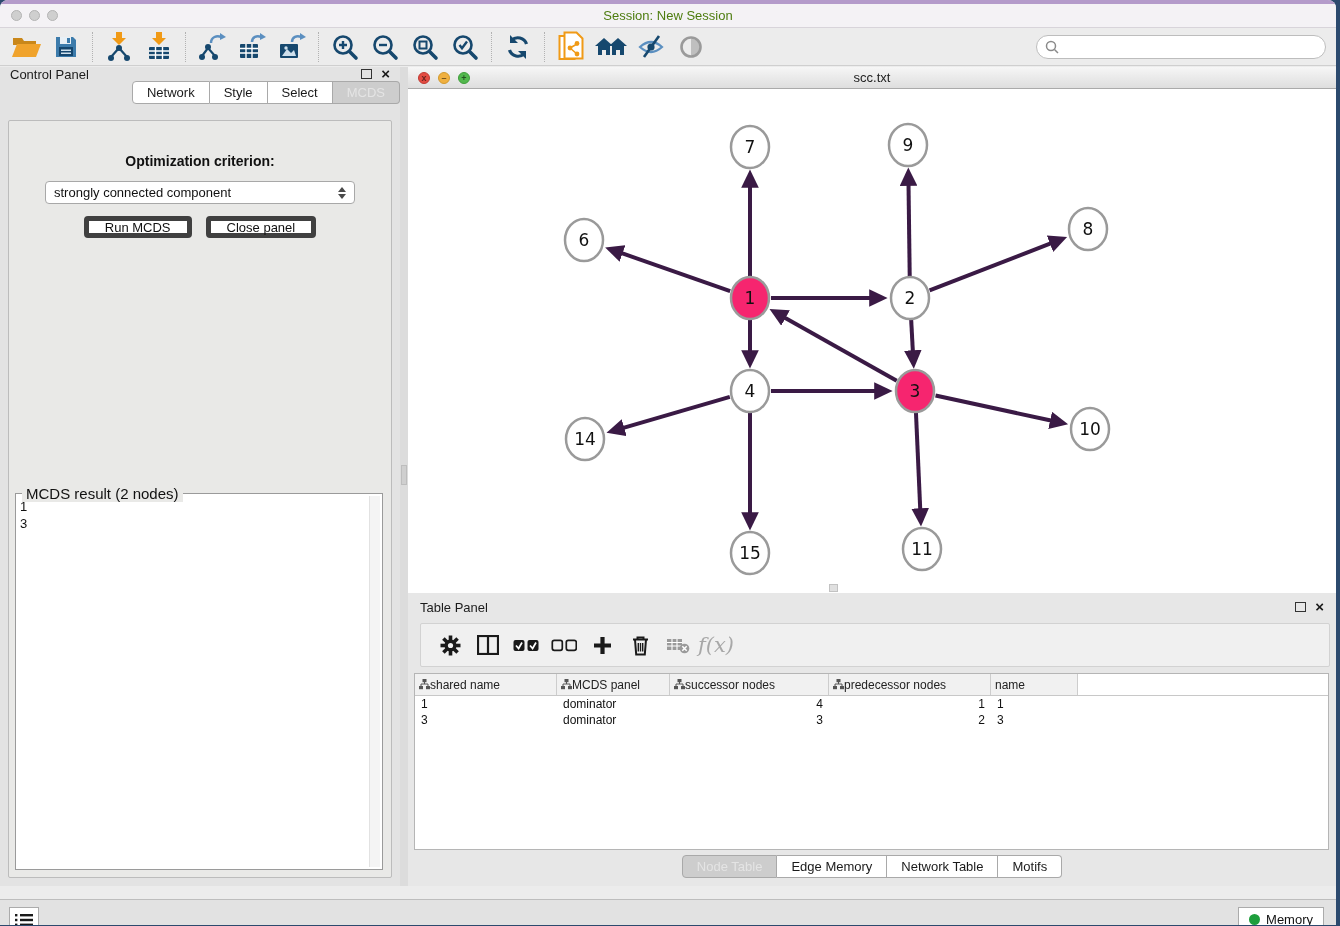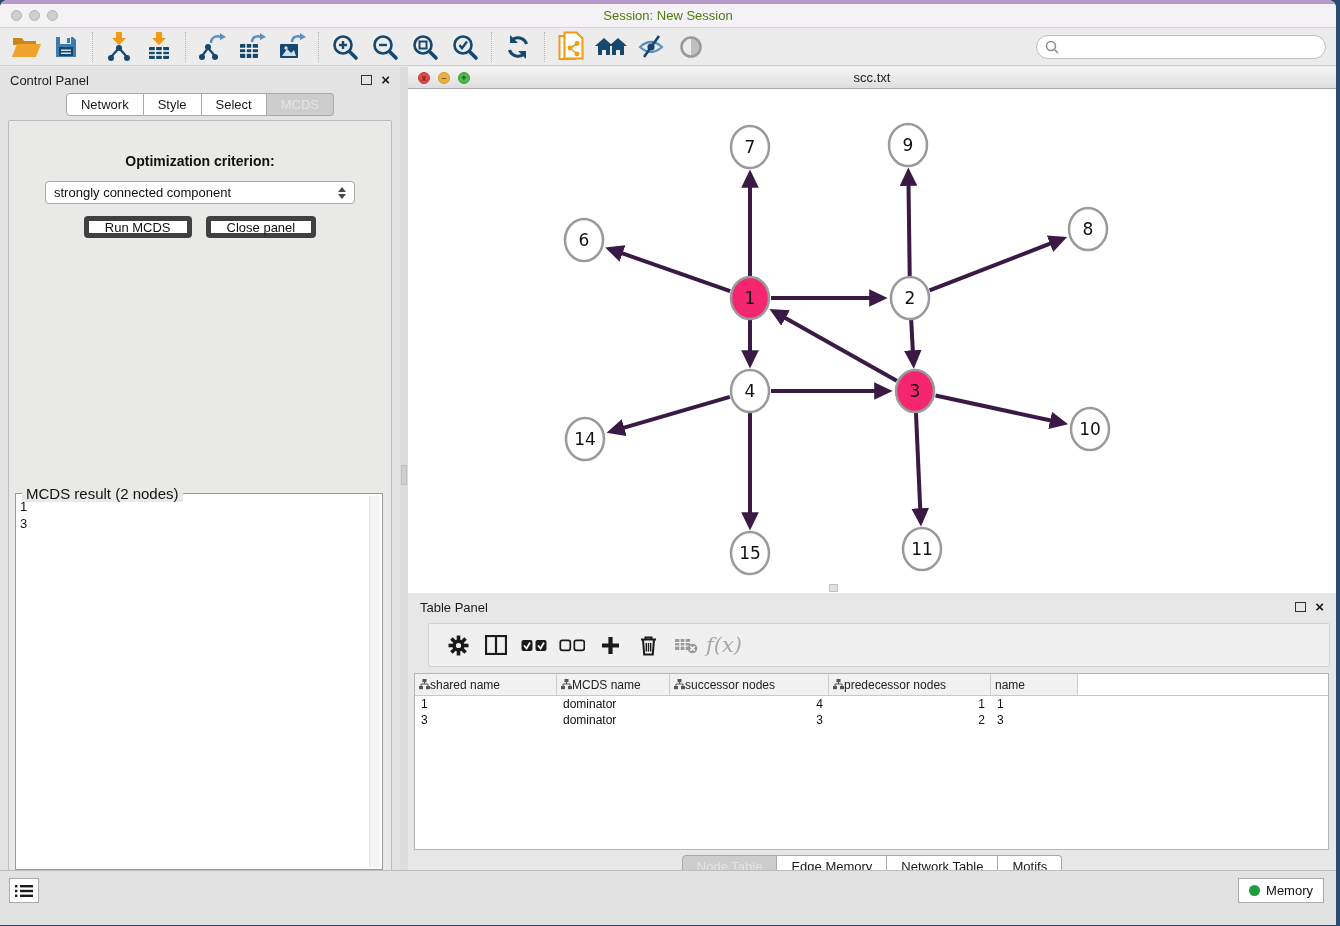--- a/index.html
+++ b/index.html
@@ -22,25 +22,25 @@
   .tsep { width:1px; height:30px; border-left:1px dotted #b2b2b2; margin:0 6px; }
   .search-wrap { position:absolute; right:10px; top:7px; width:290px; height:24px; background:#fff;
                  border:1px solid #bdbdbd; border-radius:12px; display:flex; align-items:center; padding-left:8px; }
   .search-wrap input { border:none; outline:none; flex:1; font-size:12px; background:transparent; margin-left:4px; }
 
   
   .workspace { position:absolute; top:67px; left:0; right:0; bottom:39px; }
 
   
   .control-panel { position:absolute; left:0; top:0; width:400px; height:100%; background:#e3e3e3; }
-  .panel-header { height:26px; display:flex; align-items:center; padding:0 10px; }
+  .panel-header { height:14px; display:flex; align-items:center; padding:0 10px; }
   .panel-title { font-size:13px; color:#1c1c1c; flex:1; }
   .float-btn { width:11px; height:10px; border:1.5px solid #333; margin-right:9px; }
   .close-btn { font-size:15px; font-weight:bold; color:#1a1a1a; line-height:10px; }
-  .seg-tabs { display:flex; justify-content:center; }
+  .seg-tabs { display:flex; justify-content:flex-end; }
   .seg { border:1px solid #a9a9a9; border-left:none; background:#fff; font-size:13px; color:#1a1a1a;
          padding:3px 14px; height:23px; display:flex; align-items:center; }
   .seg:first-child { border-left:1px solid #a9a9a9; border-radius:4px 0 0 4px; }
   .seg:last-child { border-radius:0 4px 4px 0; }
   .seg.selected { background:#cdcdcd; color:#e4e4e4; }
   .cp-content { position:absolute; left:8px; right:8px; top:53px; bottom:8px; background:#e9e9e7;
                 border:1px solid #bcbcbc; border-radius:2px; }
   .opt-label { text-align:center; margin-top:32px; font-size:14px; font-weight:bold; color:#111; }
   .combo { margin:12px auto 0; width:310px; height:23px; background:#fff; border:1px solid #a8a8a8;
            border-radius:4px; display:flex; align-items:center; padding:0 8px; font-size:13px; color:#111; }
@@ -67,36 +67,36 @@
   .network-panel { position:absolute; left:408px; top:0; right:0; height:526px; background:#fff; }
   .net-titlebar { height:22px; background:linear-gradient(#f6f6f6,#dedede); border-bottom:1px solid #aaa; position:relative; }
   .net-dot { position:absolute; top:5px; width:12px; height:12px; border-radius:50%; font-size:9px; font-weight:bold;
              display:flex; align-items:center; justify-content:center; color:rgba(0,0,0,.55); }
   .net-title { position:absolute; left:0; right:0; top:3px; text-align:center; font-size:13px; color:#222; }
   .net-canvas { position:absolute; top:22px; left:0; right:0; bottom:0; background:#fff; }
   .hscroll-thumb { position:absolute; bottom:1px; left:421px; width:9px; height:8px; background:#e0e0e0; border:1px solid #c2c2c2; }
 
   
   .table-panel { position:absolute; left:408px; top:526px; right:0; bottom:0; background:#e7e7e7; }
-  .tp-toolbar { position:absolute; left:20px; right:6px; top:30px; height:44px; background:#f0f0f0;
+  .tp-toolbar { position:absolute; left:12px; right:6px; top:30px; height:44px; background:#f0f0f0;
                 border:1px solid #d2d2d2; border-radius:2px; display:flex; align-items:center; padding:0 10px; gap:0; }
   .tp-icon { width:38px; height:38px; display:flex; align-items:center; justify-content:center; }
   .the-table { position:absolute; left:6px; right:7px; top:80px; bottom:36px; background:#fff; border:1px solid #b5b5b5; }
   .thead { display:flex; height:22px; border-bottom:1px solid #c8c8c8; }
   .th { background:#f1f1f1; border-right:1px solid #cdcdcd; display:flex; align-items:center;
         font-size:12px; color:#222; padding:0 4px; }
   .th .thlabel { flex:1; }
   .trow { display:flex; height:16px; font-size:12px; color:#111; }
   .td { padding:0 6px; display:flex; align-items:center; }
   .c1 { width:142px; } .c2 { width:113px; } .c3 { width:159px; } .c4 { width:162px; } .c5 { width:87px; }
   .num-r { justify-content:flex-end; }
   .tp-tabs { position:absolute; left:0; right:0; bottom:8px; display:flex; justify-content:center; }
 
   
-  .status-bar { position:absolute; left:0; right:0; bottom:0; height:55px; background:#e2e2e2; border-top:1px solid #bdbdbd; }
+  .status-bar { position:absolute; left:0; right:0; bottom:0; height:26px; background:#e2e2e2; border-top:1px solid #bdbdbd; }
   .list-btn { position:absolute; left:9px; top:7px; width:30px; height:25px; background:#fff;
               border:1px solid #ababab; display:flex; align-items:center; justify-content:center; }
   .memory-btn { position:absolute; right:12px; top:7px; height:25px; background:#fff; border:1px solid #ababab;
                 display:flex; align-items:center; gap:6px; padding:0 10px; font-size:13px; color:#111; }
   .mem-dot { width:11px; height:11px; border-radius:50%; background:#1d9e3c; }
 </style>
 </head>
 <body>
 
 <div class="window">
@@ -433,21 +433,21 @@
               </svg>
               <span class="thlabel">shared name</span>
             </span>
           <span class="th c2">
               <svg width="11" height="11" viewBox="0 0 11 11">
                 <rect x="3.5" y="0" width="4" height="3.2" fill="#555"></rect>
                 <rect x="0" y="7" width="4" height="3.2" fill="#555"></rect>
                 <rect x="7" y="7" width="4" height="3.2" fill="#555"></rect>
                 <path d="M5.5 3v2M2 7V5h7v2" stroke="#555" fill="none"></path>
               </svg>
-              <span class="thlabel">MCDS name</span>
+              <span class="thlabel">MCDS panel</span>
             </span>
           <span class="th c3">
               <svg width="11" height="11" viewBox="0 0 11 11">
                 <rect x="3.5" y="0" width="4" height="3.2" fill="#555"></rect>
                 <rect x="0" y="7" width="4" height="3.2" fill="#555"></rect>
                 <rect x="7" y="7" width="4" height="3.2" fill="#555"></rect>
                 <path d="M5.5 3v2M2 7V5h7v2" stroke="#555" fill="none"></path>
               </svg>
               <span class="thlabel">successor nodes</span>
             </span>

